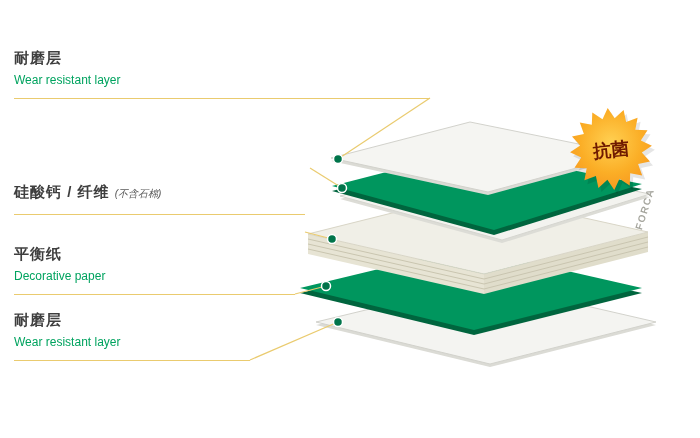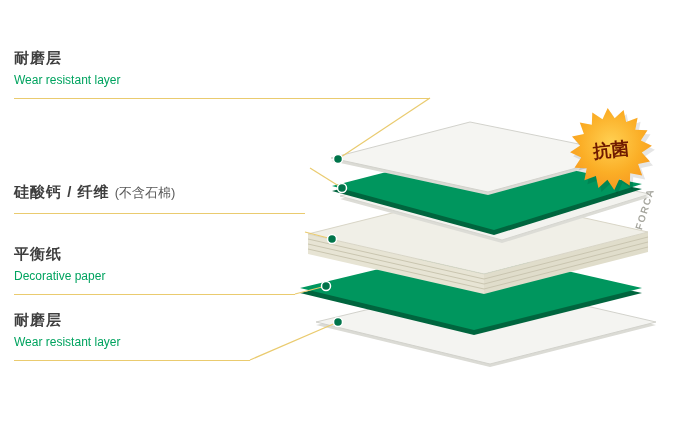--- a/index.html
+++ b/index.html
@@ -2,21 +2,21 @@
 <html><head>
 <meta charset="utf-8">
 <style>
   html,body{margin:0;padding:0;background:#fff;}
   .canvas{
     position:relative;width:700px;height:438px;background:#ffffff;overflow:hidden;
     font-family:"Liberation Sans","DejaVu Sans",sans-serif;
   }
   .label-block{position:absolute;left:14px;}
   .zh{font-size:15px;line-height:20px;color:#3e3e3e;font-weight:700;letter-spacing:1px;}
-  .zh .note{font-size:13px;font-weight:400;color:#5a5a5a;letter-spacing:0;}
+  .zh .note{font-size:10px;font-weight:400;color:#5a5a5a;letter-spacing:0;font-style:italic;}
   .en{font-size:12px;line-height:16px;margin-top:4px;color:#00a35f;}
   .rule{height:1px;margin-top:10px;background:#eacb6f;}
   .diagram-svg{position:absolute;left:0;top:0;}
   svg text{font-family:"Liberation Sans","DejaVu Sans",sans-serif;}
 </style>
 </head>
 <body>
 
 <div class="canvas">
 

